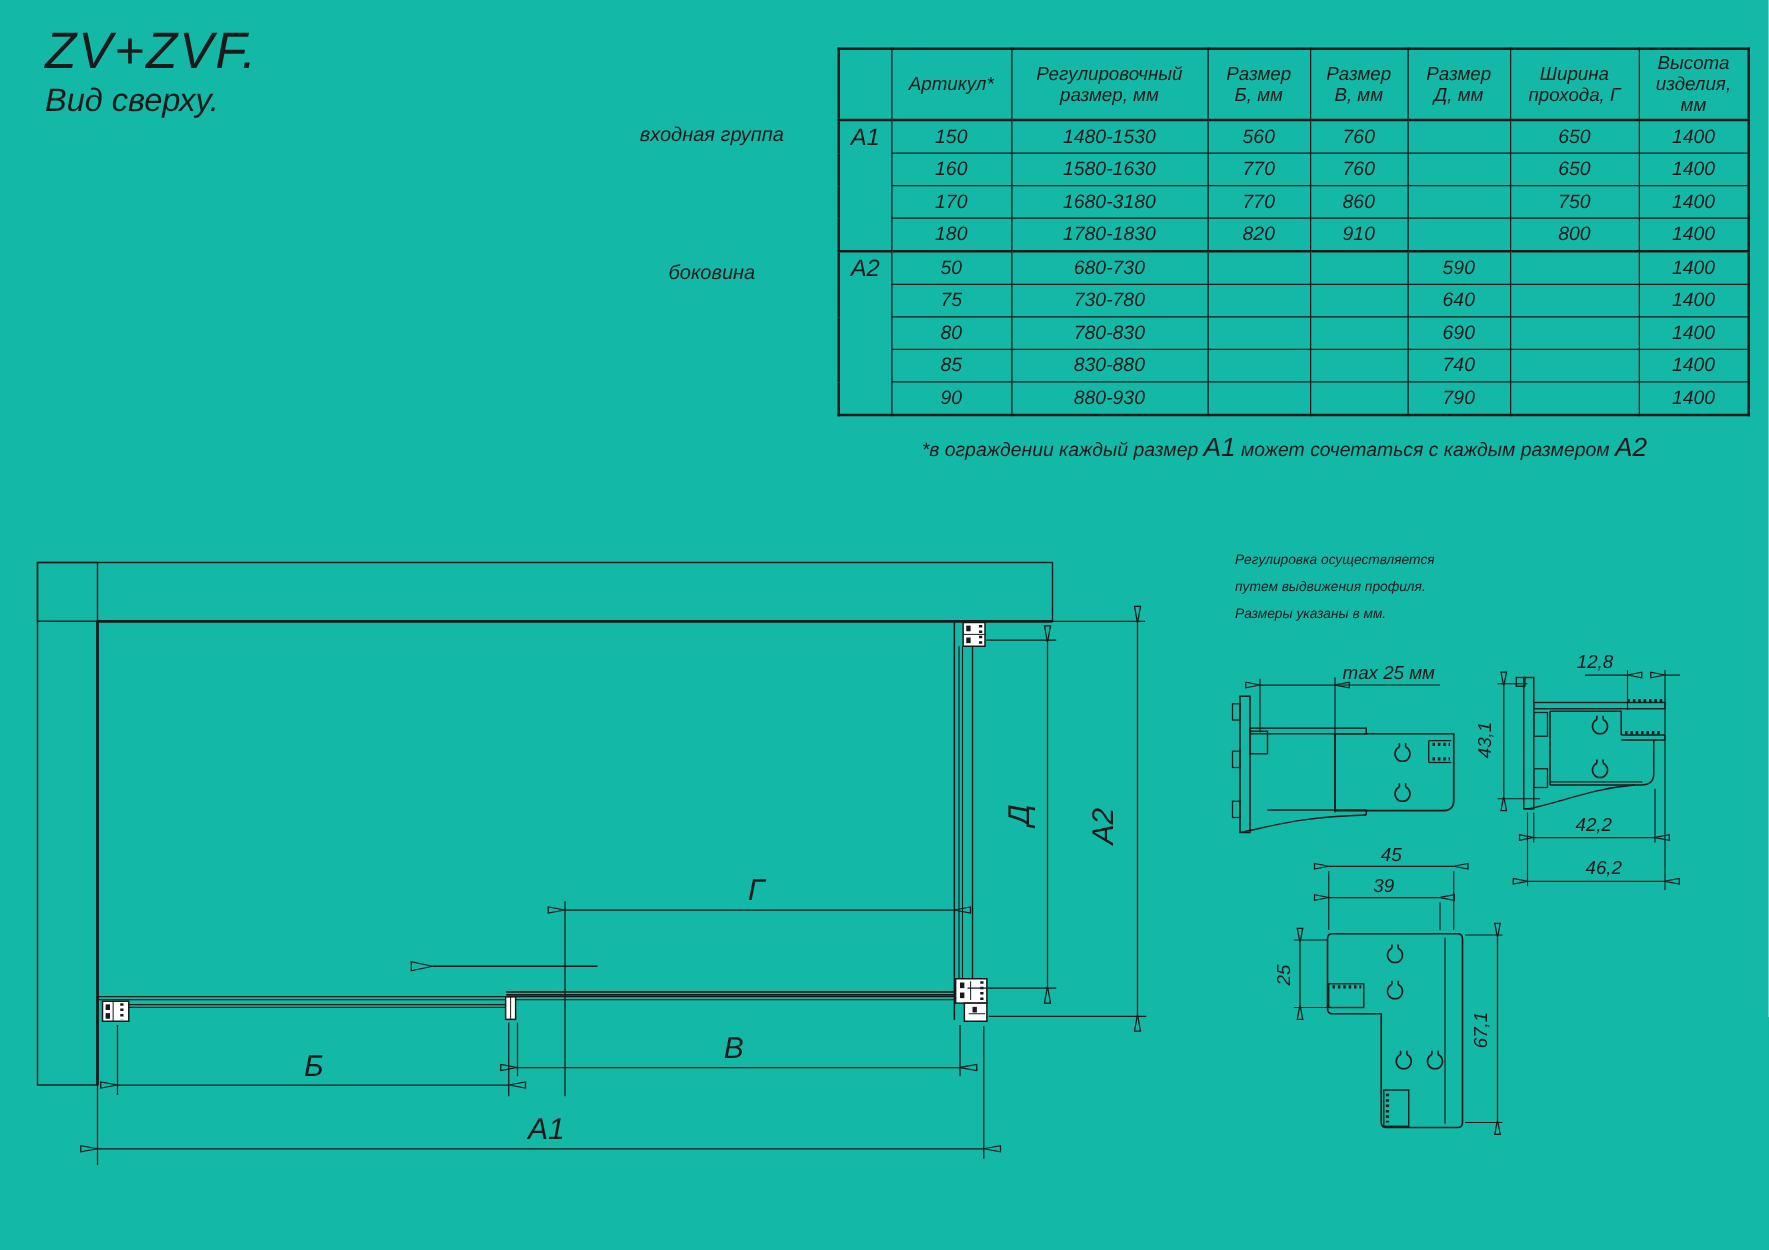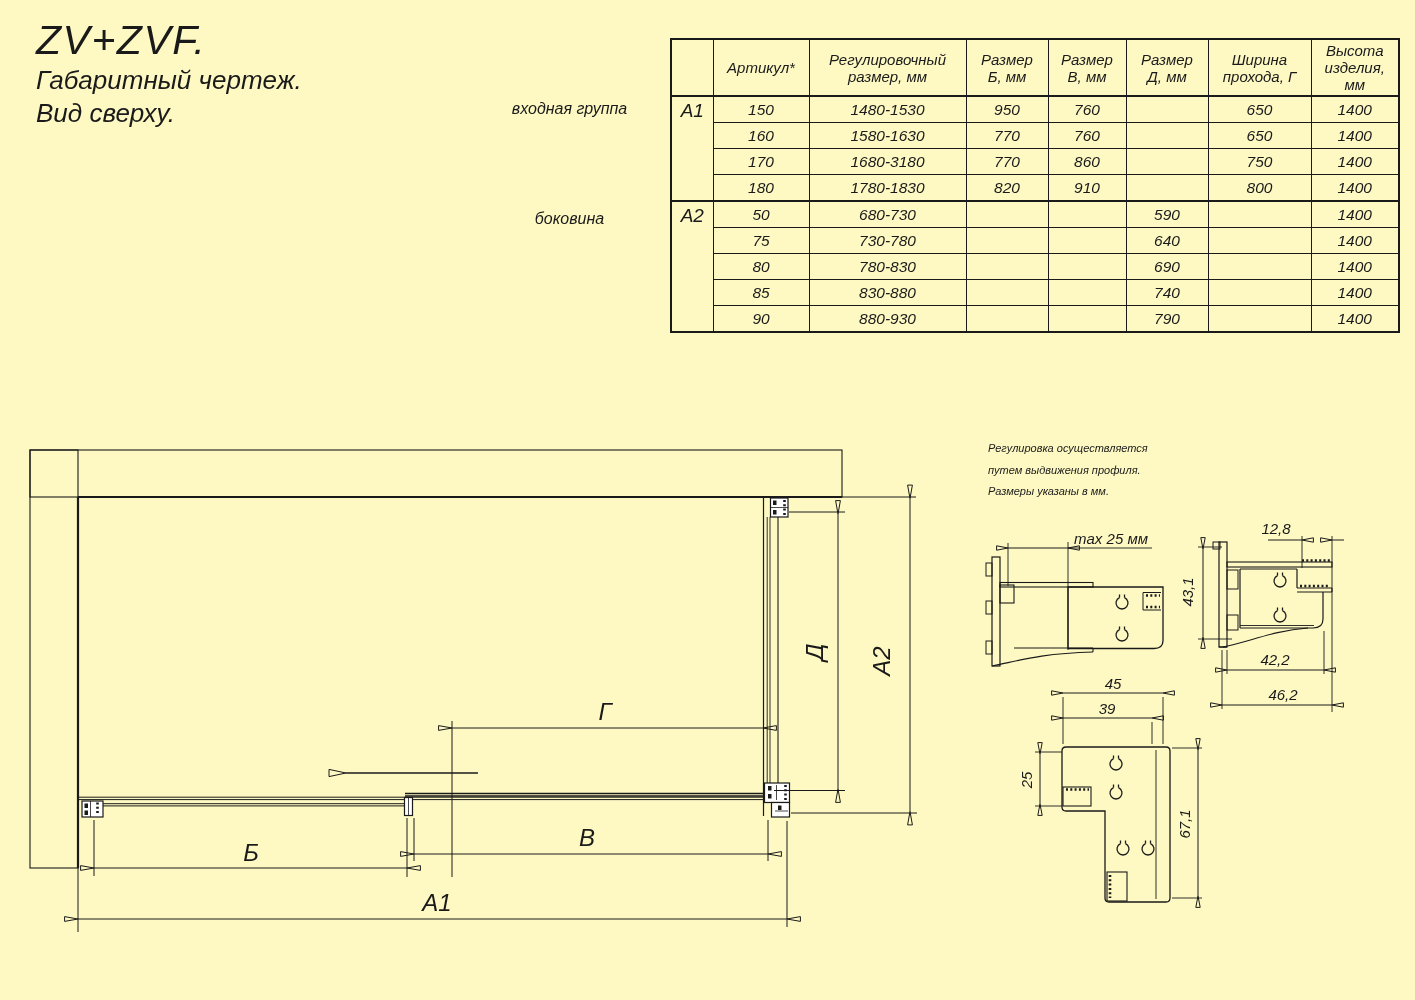--- a/index.html
+++ b/index.html
@@ -1,17 +1,17 @@
 <!DOCTYPE html>
 <html><head>
 <meta charset="utf-8">
 <style>
   html,body { margin:0; padding:0; background:#fff; }
   .page {
-    position:relative; width:1415px; height:1000px; background:#fef9c3;
+    position:relative; width:1415px; height:1000px; background:#14b8a6;
     font-family:"Liberation Sans", sans-serif; font-style:italic; color:#1a1a1a;
     overflow:hidden;
   }
   
   .title-block { position:absolute; left:36px; top:16px; }
   .product-title { margin:0; font-size:41px; font-weight:normal; letter-spacing:1.5px; line-height:48px; }
   .subtitle { font-size:26px; line-height:33px; }
 
   
   .spec-table { position:absolute; left:670px; top:38px; border-collapse:collapse; table-layout:fixed; }
@@ -44,21 +44,20 @@
   svg text.small { font-size:15px; }
   svg .serr { stroke-width:2.6; stroke-dasharray:2 2.3; }
 </style>
 </head>
 <body>
 
 <div class="page">
 
   <div class="title-block">
     <h1 class="product-title">ZV+ZVF.</h1>
-    <div class="subtitle">Габаритный чертеж.</div>
     <div class="subtitle">Вид сверху.</div>
   </div>
 
   <div class="row-group-label label-a1">входная группа</div>
   <div class="row-group-label label-a2">боковина</div>
 
   <table class="spec-table">
     <colgroup>
       <col style="width:42px">
         <col style="width:96px">
@@ -86,21 +85,21 @@
         <th>Высота
 изделия,
 мм</th>
       </tr>
     </thead>
     <tbody>
       <tr>
         <td class="code-cell" rowspan="4">А1</td>
         <td>150</td>
         <td>1480-1530</td>
-        <td>950</td>
+        <td>560</td>
         <td>760</td>
         <td></td>
         <td>650</td>
         <td>1400</td>
       </tr>
       <tr>
         <td>160</td>
         <td>1580-1630</td>
         <td>770</td>
         <td>760</td>
@@ -168,20 +167,21 @@
         <td>880-930</td>
         <td></td>
         <td></td>
         <td>790</td>
         <td></td>
         <td>1400</td>
       </tr>
     </tbody>
   </table>
 
+  <div class="table-footnote"><span>*в ограждении каждый размер </span><span class="fn-big">А1</span><span> может сочетаться с каждым размером </span><span class="fn-big">А2</span></div>
 
   <div class="note-block">
     <div>Регулировка осуществляется</div>
     <div>путем выдвижения профиля.</div>
     <div>Размеры указаны в мм.</div>
   </div>
 
   <svg class="plan-svg" width="930" height="520" viewBox="20 430 930 520" xmlns="http://www.w3.org/2000/svg">
     <defs>
       <pattern id="hatch" patternUnits="userSpaceOnUse" width="13.5" height="13.5" patternTransform="rotate(45)">

